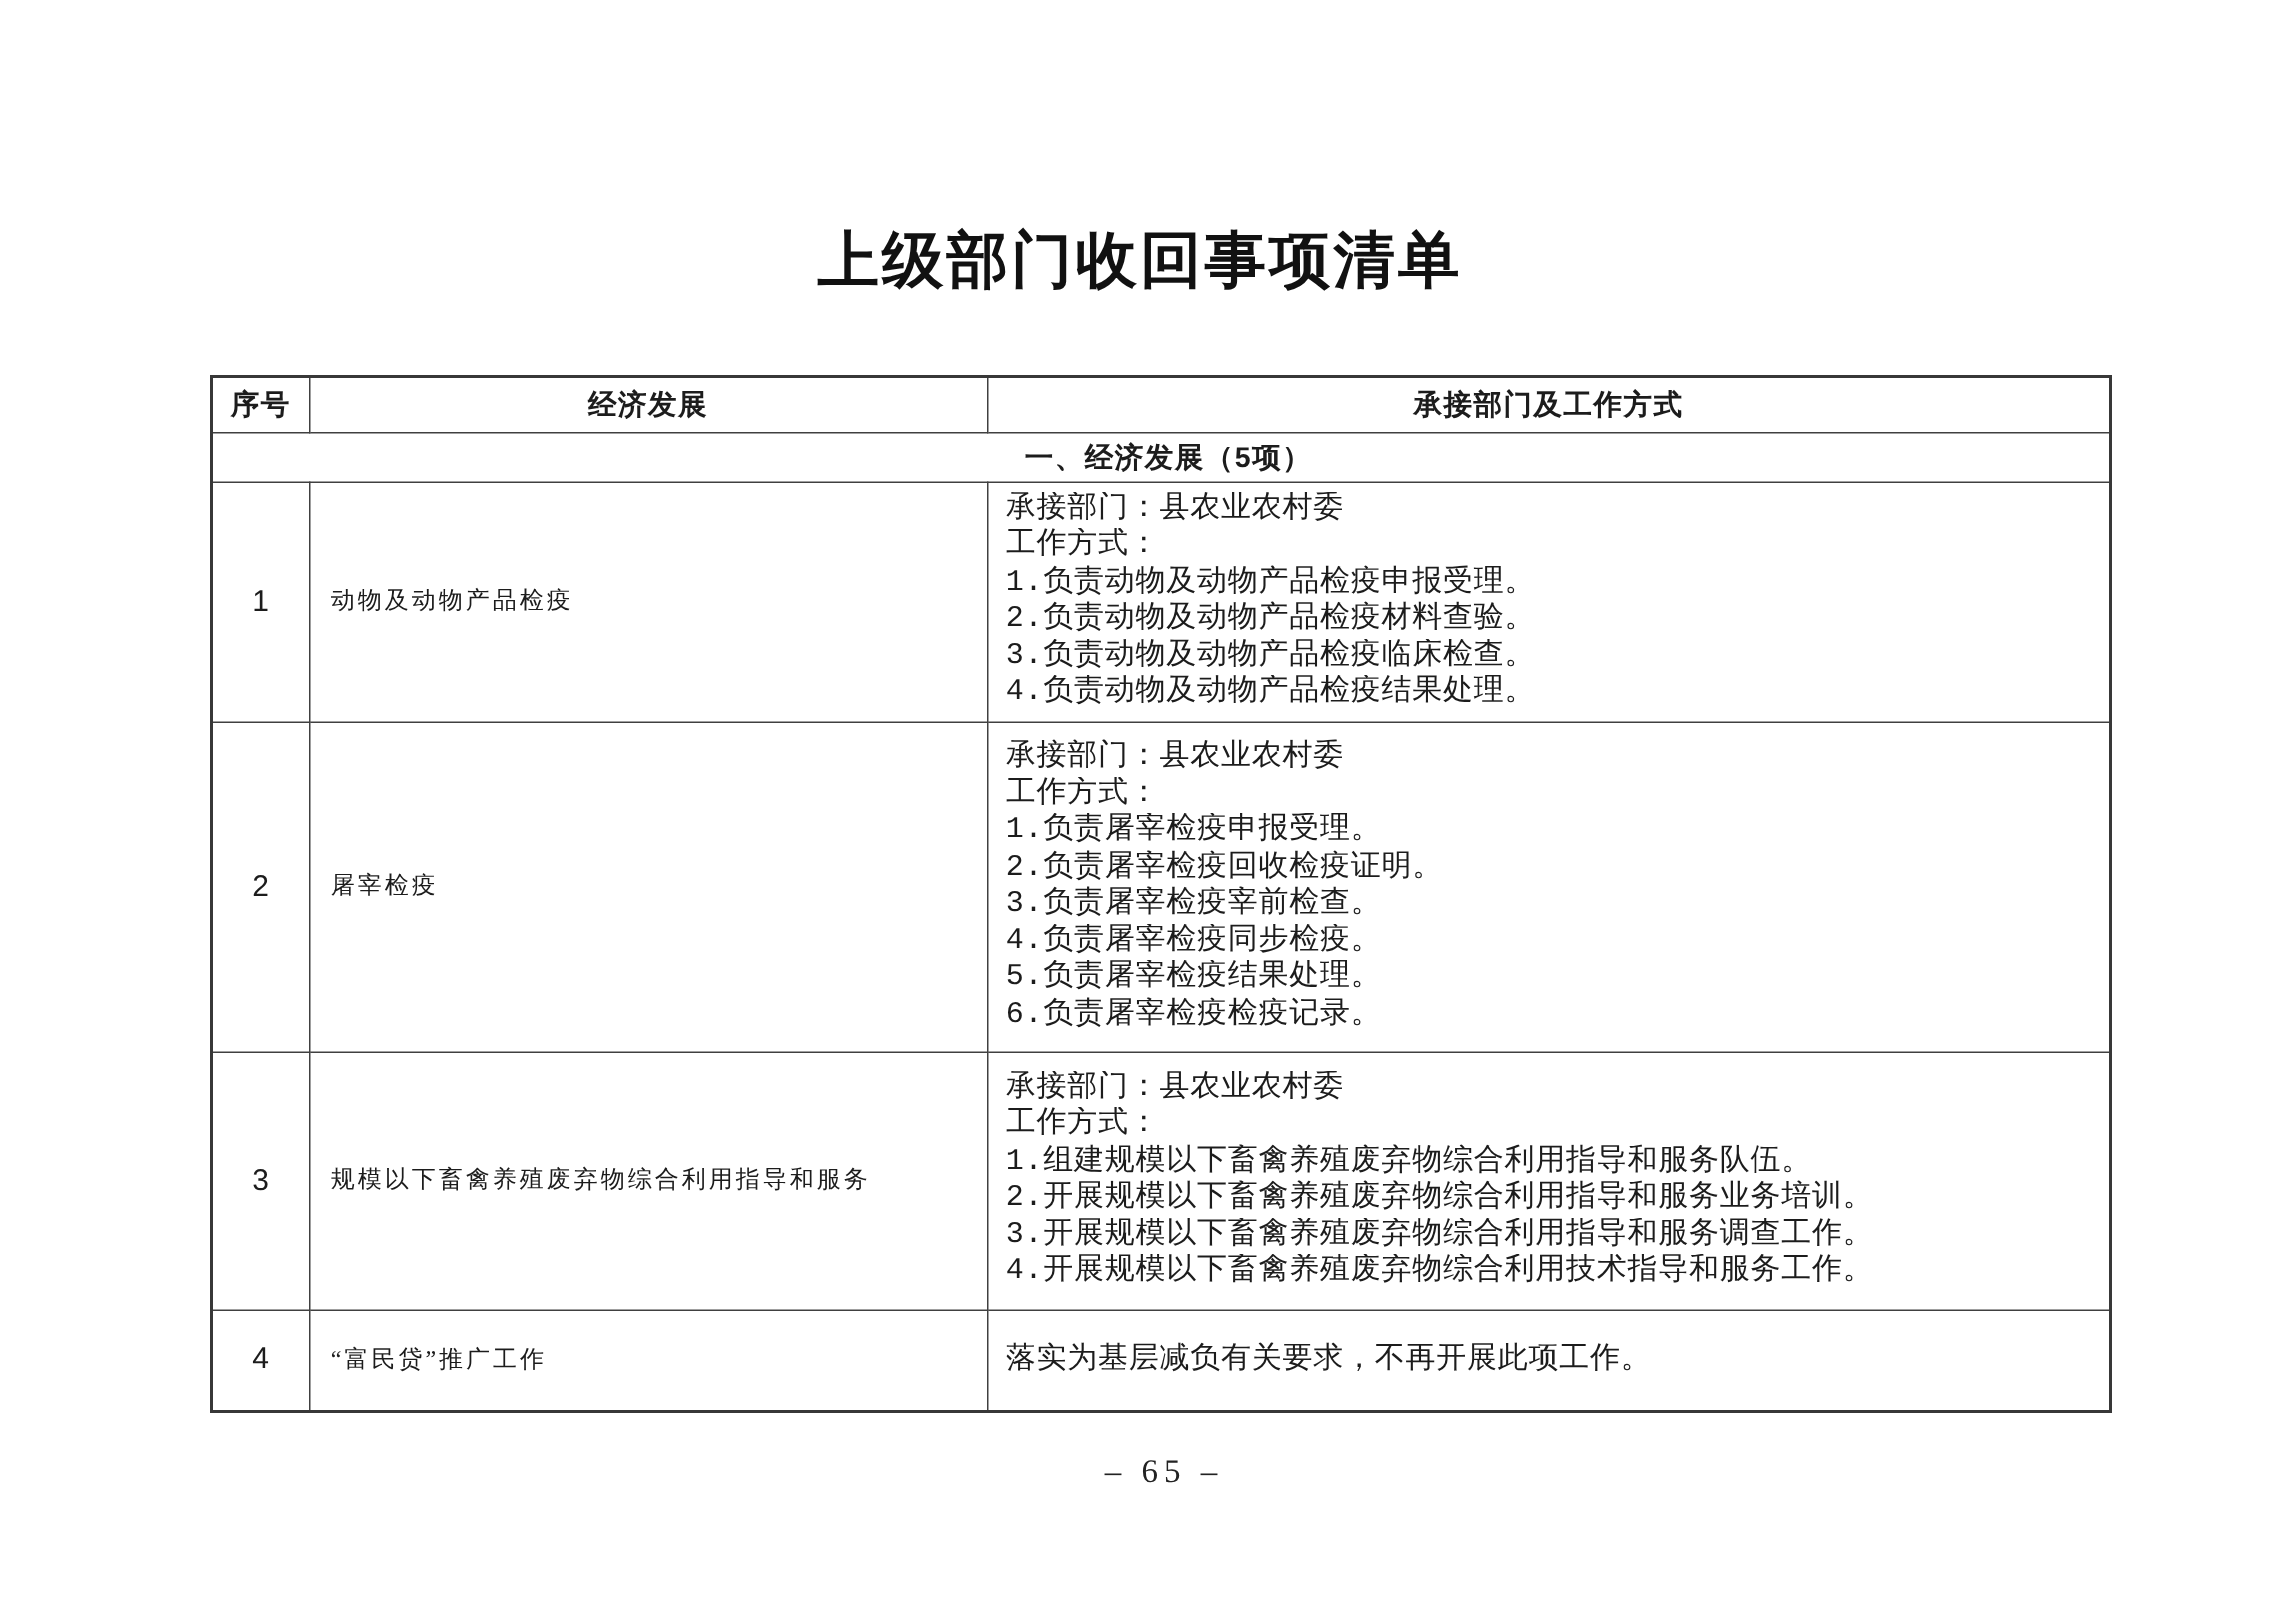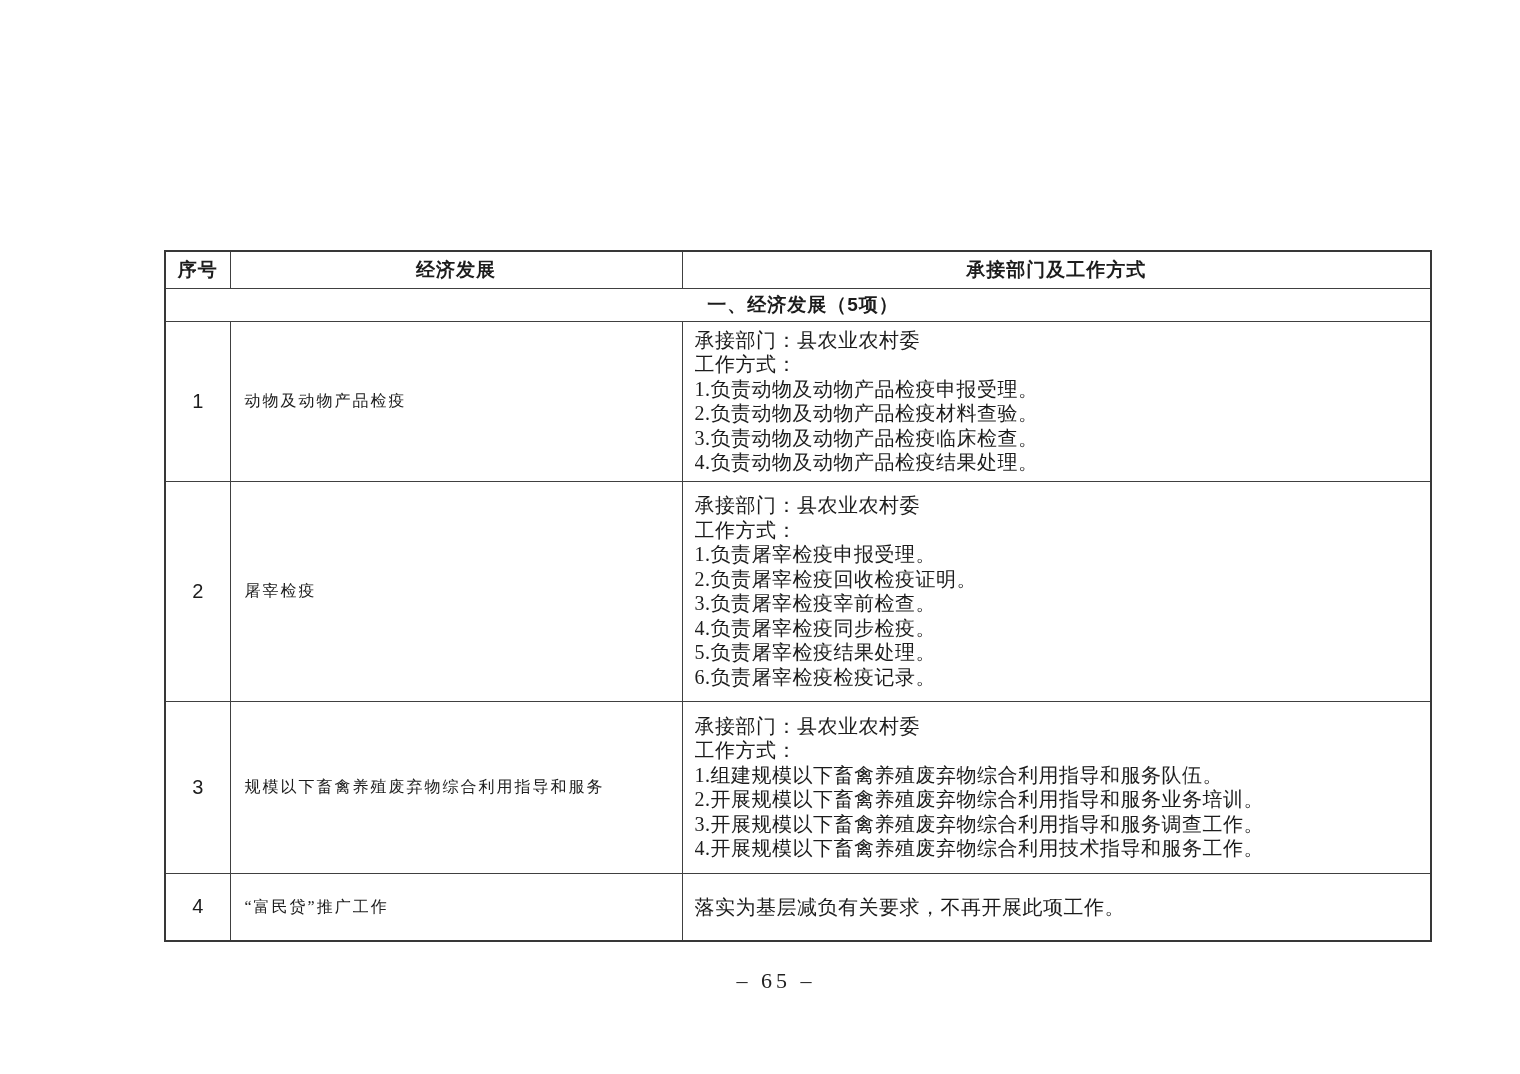--- a/index.html
+++ b/index.html
@@ -28,21 +28,20 @@
   .table-wrap {
     position: absolute;
     top: 250px; left: 140px;
     width: 1266px;
   }
   table {
     width: 100%;
     border-collapse: collapse;
     table-layout: fixed;
     border: 2px solid #383838;
-    margin-left: 24px;
   }
   col.c-seq    { width: 65px; }
   col.c-name   { width: 452px; }
   col.c-method { width: 749px; }
   th, td {
     border: 1.5px solid #404040;
     vertical-align: middle;
   }
   .header-row th {
     font-family: "Liberation Sans", "DejaVu Sans", sans-serif;
@@ -74,39 +73,41 @@
   }
   .item-row td.method {
     font-size: 20px;
     padding: 6px 10px 6px 12px;
     letter-spacing: 0.5px;
   }
   .item-row td.method .line {
     line-height: 24.5px;
     white-space: nowrap;
     overflow: hidden;
+    font-family: Liberation Mono, monospace;
   }
   tr.r1 { height: 150px; }
   tr.r2 { height: 220px; }
   tr.r3 { height: 172px; }
   tr.r4 { height: 68px; }
   .page-number {
     position: absolute;
     top: 968px; left: 16px; width: 100%;
     text-align: center;
     font-size: 22px;
     letter-spacing: 4px;
     color: #222222;
   }
 </style>
 </head>
 <body>
 
 <div class="page">
 
+  <h1 class="doc-title">上级部门收回事项清单</h1>
 
   <div class="table-wrap">
     <table>
       <colgroup>
         <col class="c-seq">
         <col class="c-name">
         <col class="c-method">
       </colgroup>
       <thead>
         <tr class="header-row">

